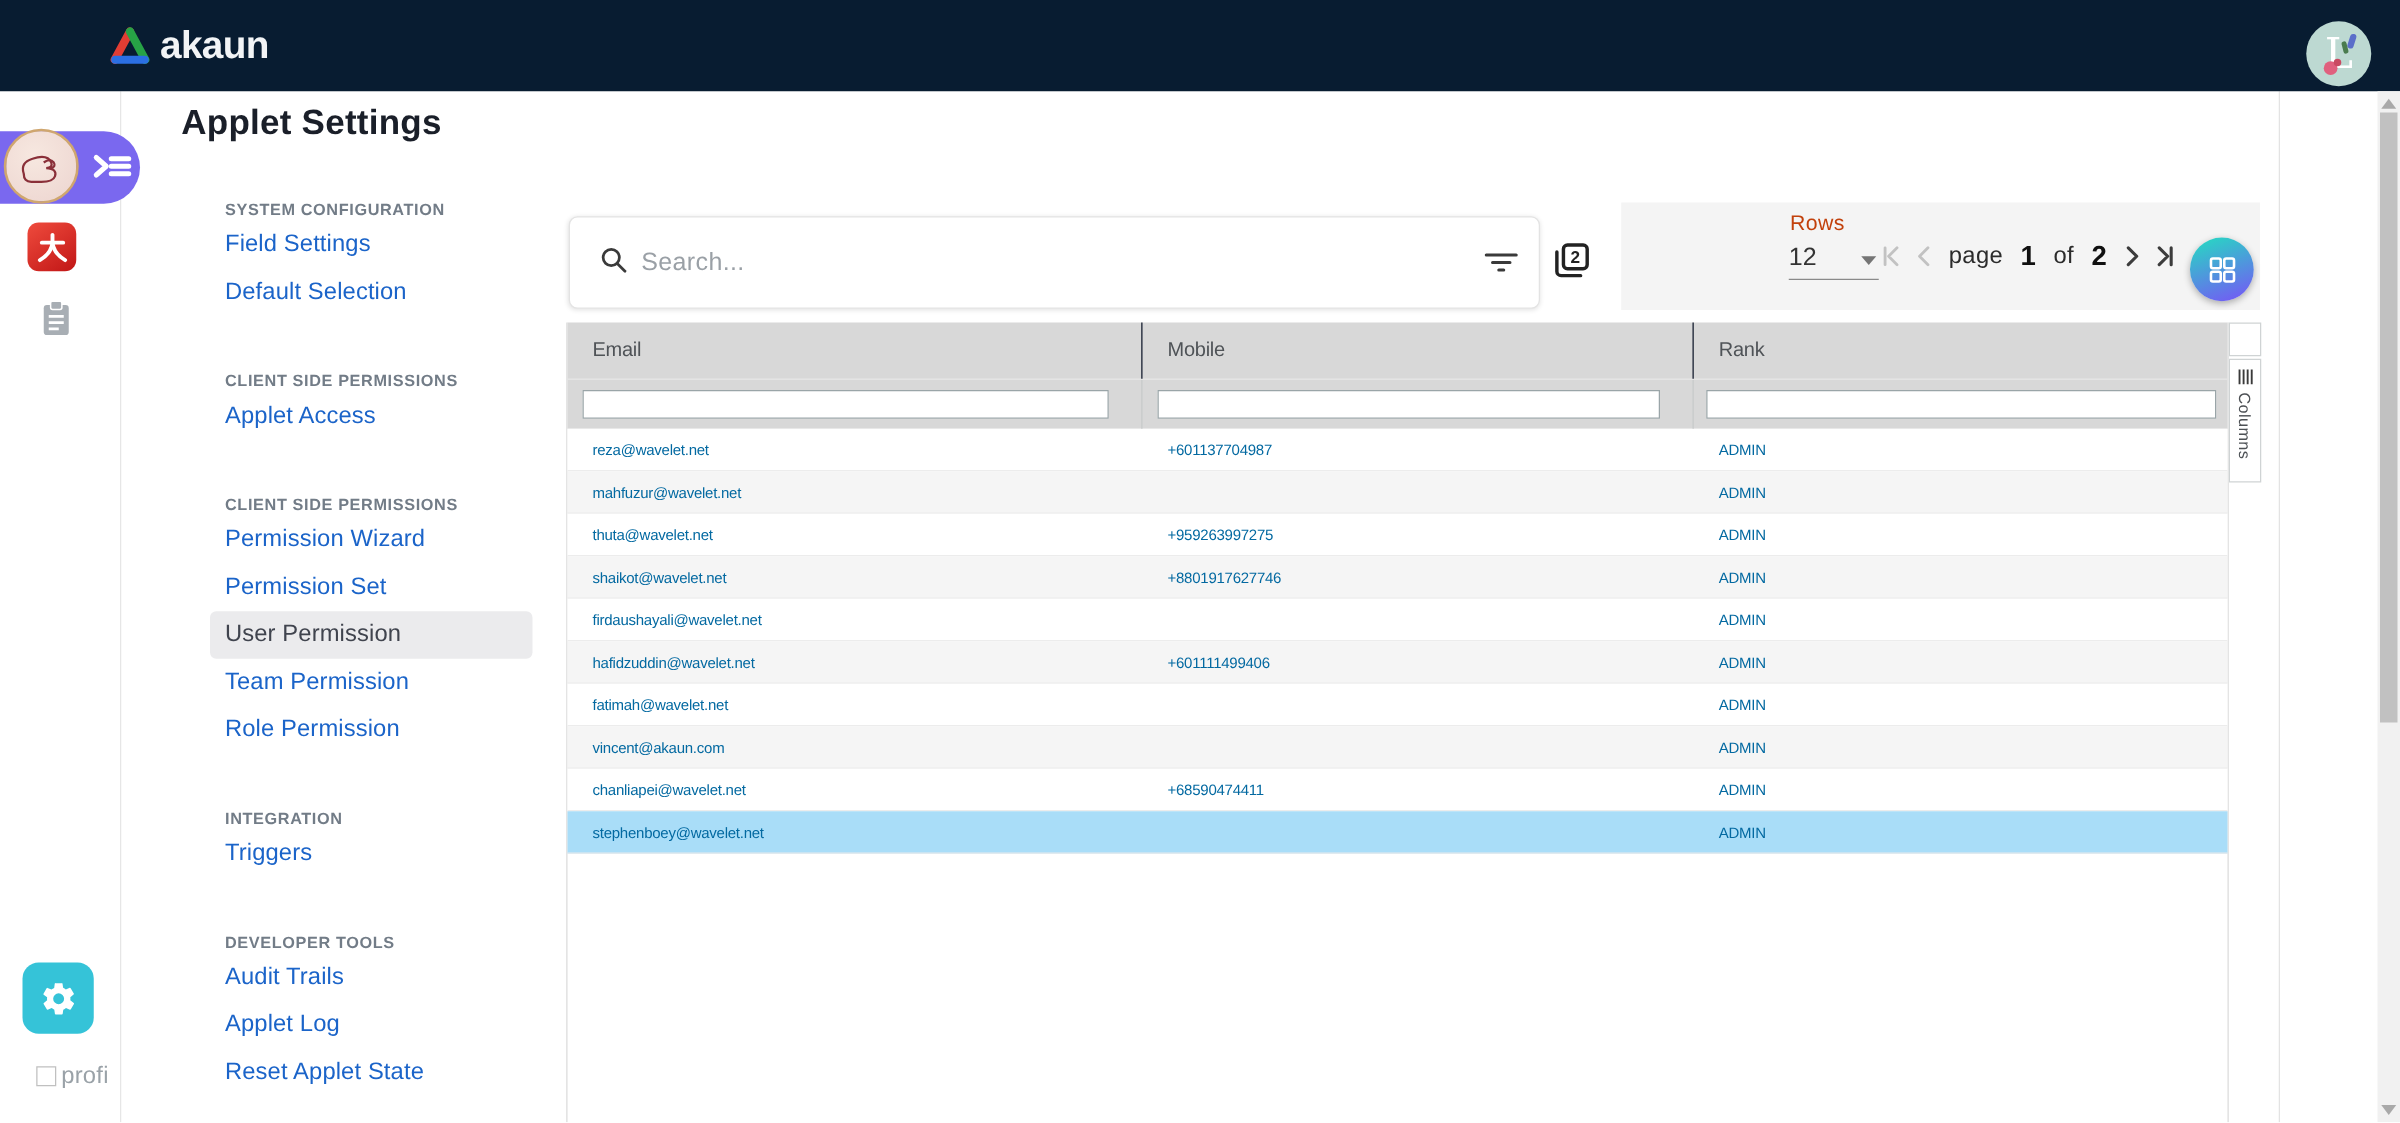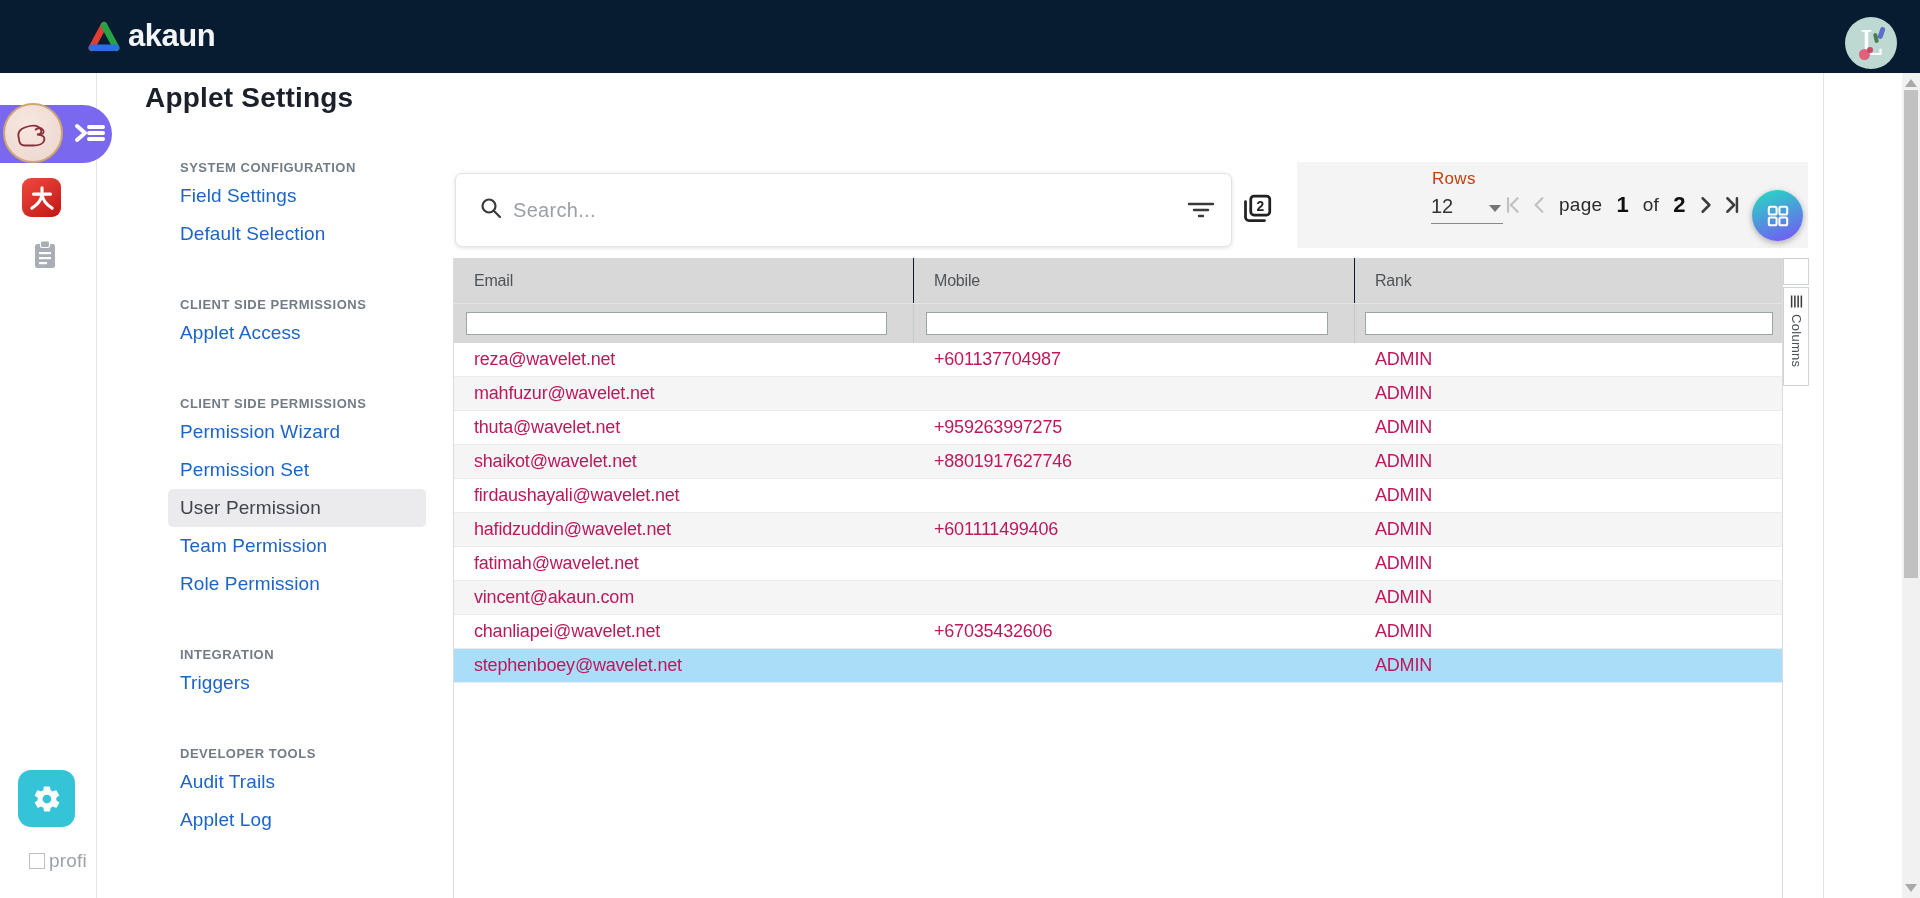--- a/index.html
+++ b/index.html
@@ -87,21 +87,21 @@
   .fcell{position:relative;border-right:1px solid #c6c9c9;}
   .fcell:last-child{border-right:none;}
   .fcell input{position:absolute;top:8px;height:23px;border:1px solid #9aa5a8;background:#fff;outline:none;
     font-size:14px;font-family:inherit;padding:0 6px;}
   .fcell.f1 input{left:12px;right:26px;}
   .fcell.f2 input{left:12px;right:26px;}
   .fcell.f3 input{left:10px;right:10px;}
   .trow{height:34px;border-bottom:1px solid #ececec;cursor:pointer;background:#fff;}
   .trow.alt{background:var(--row-alt);}
   .trow.hl{background:var(--row-highlight);}
-  .tcell{display:flex;align-items:center;padding-left:20px;font-size:18px;color:#be185d;letter-spacing:-0.2px;overflow:hidden;white-space:nowrap;}
+  .tcell{display:flex;align-items:center;padding-left:20px;font-size:12px;color:#0369a1;letter-spacing:-0.2px;overflow:hidden;white-space:nowrap;}
 
   
   .rail-box1{position:absolute;left:1783px;top:258px;width:26px;height:27px;background:#fff;border:1px solid #cfd3d4;z-index:6;}
   .rail-box2{position:absolute;left:1783px;top:287px;width:26px;height:99px;background:#fff;border:1px solid #cfd3d4;z-index:6;
     display:flex;flex-direction:column;align-items:center;padding-top:7px;cursor:pointer;}
   .rail-label{margin-top:6px;writing-mode:vertical-rl;font-size:13px;color:#4d5155;letter-spacing:0.3px;}
   .content-edge{position:absolute;left:1823px;top:73px;width:1px;height:825px;background:#e3e3e3;z-index:6;}
 
   
   .scrollbar{position:absolute;left:1902px;top:73px;width:18px;height:825px;background:#f1f1f1;z-index:35;}
@@ -199,20 +199,21 @@
         <div class="nav-item">Role Permission</div>
       </div>
       <div class="nav-section">
         <div class="nav-section-header">INTEGRATION</div>
         <div class="nav-item">Triggers</div>
       </div>
       <div class="nav-section">
         <div class="nav-section-header">DEVELOPER TOOLS</div>
         <div class="nav-item">Audit Trails</div>
         <div class="nav-item">Applet Log</div>
+        <div class="nav-item">Reset Applet State</div>
       </div>
     </nav>
 
   <div class="search-card">
     <span class="mag">
       <svg width="24" height="24" viewBox="0 0 24 24">
         <circle cx="10" cy="10" r="6.5" stroke="#3a3a3a" stroke-width="2.2" fill="none"></circle>
         <path d="M15 15 L21 21" stroke="#3a3a3a" stroke-width="2.2" stroke-linecap="round"></path>
       </svg>
     </span>
@@ -327,21 +328,21 @@
           <div class="tcell"></div>
           <div class="tcell">ADMIN</div>
         </div>
         <div class="trow alt">
           <div class="tcell">vincent@akaun.com</div>
           <div class="tcell"></div>
           <div class="tcell">ADMIN</div>
         </div>
         <div class="trow">
           <div class="tcell">chanliapei@wavelet.net</div>
-          <div class="tcell">+67035432606</div>
+          <div class="tcell">+68590474411</div>
           <div class="tcell">ADMIN</div>
         </div>
         <div class="trow alt hl">
           <div class="tcell">stephenboey@wavelet.net</div>
           <div class="tcell"></div>
           <div class="tcell">ADMIN</div>
         </div>
       </div>
   </div>
 

